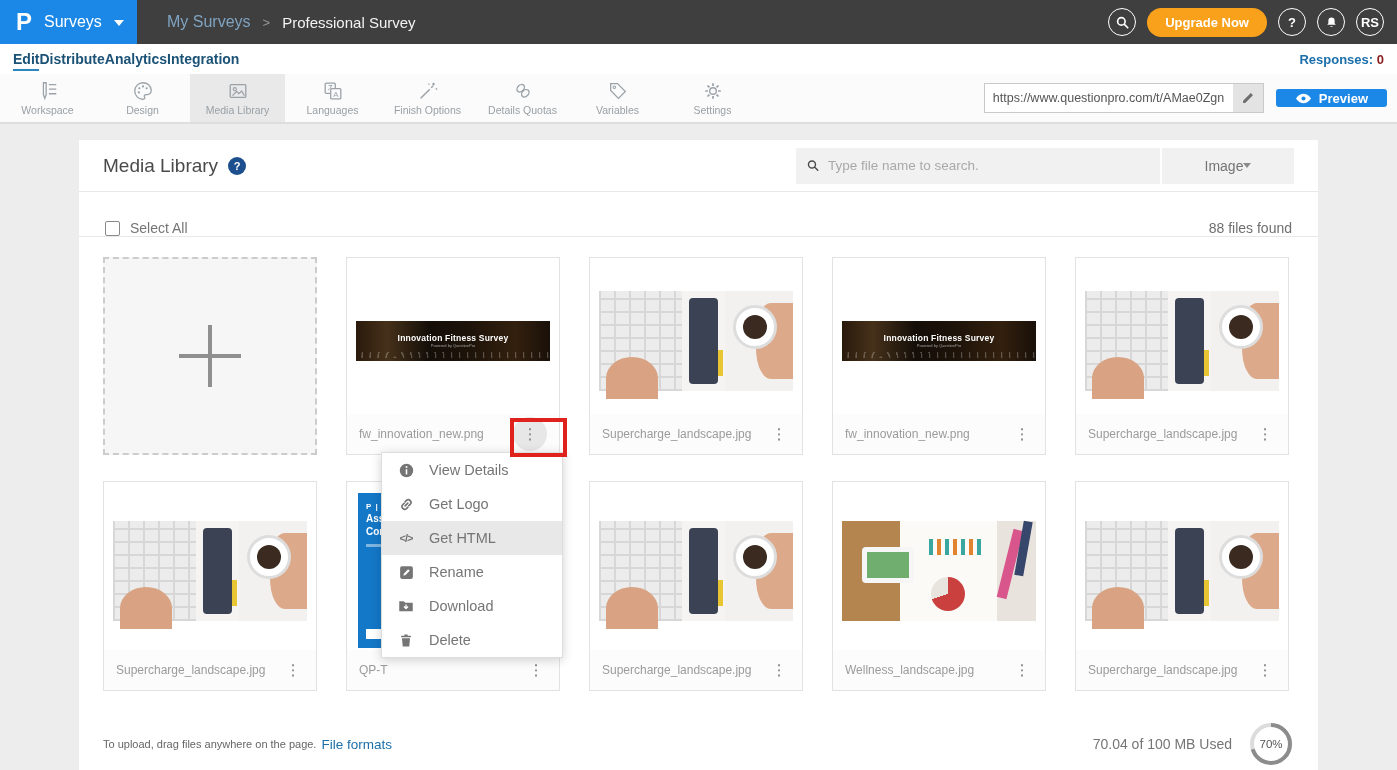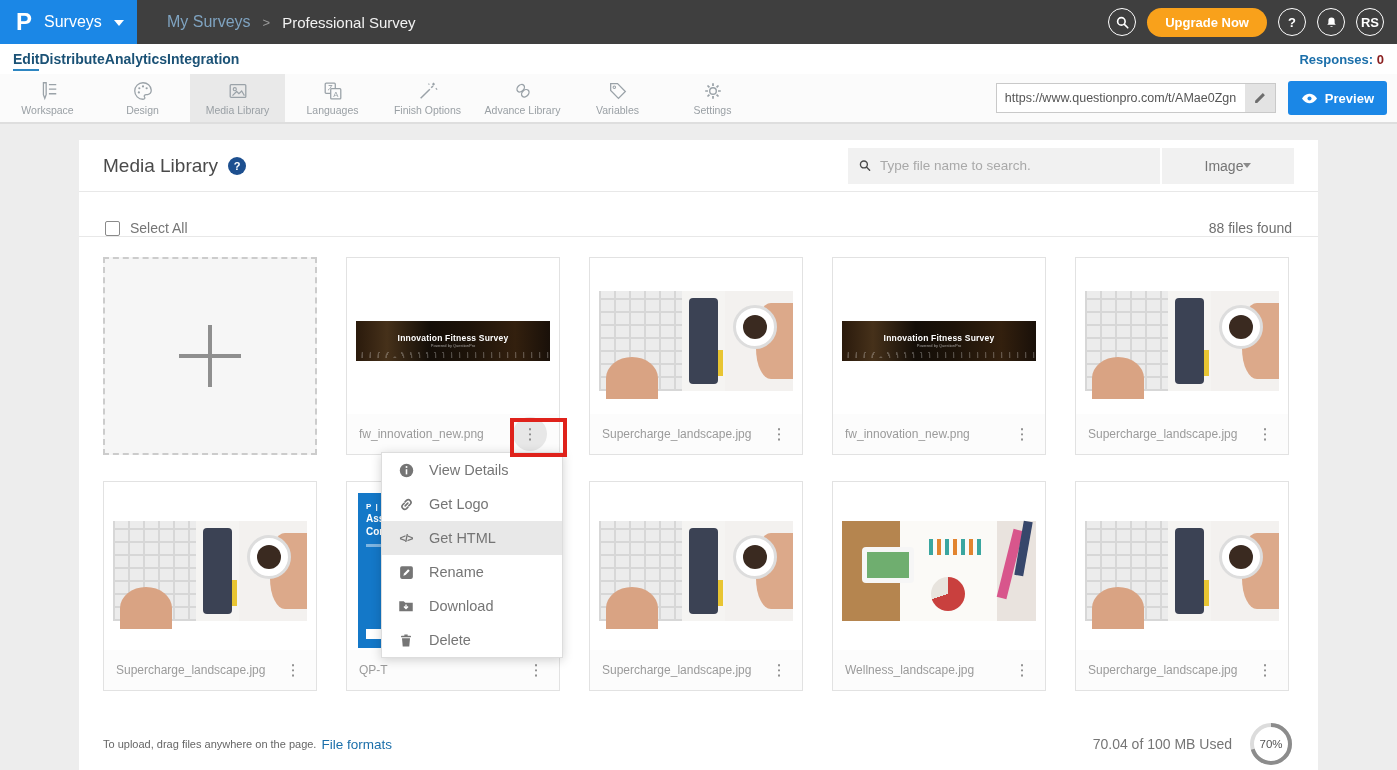--- a/index.html
+++ b/index.html
@@ -41,34 +41,34 @@
     justify-content:center; gap:2px; cursor:pointer; }
   .tool-item.active { background:#e9e9e9; }
   .tool-item .t-icon { height:22px; display:flex; align-items:center; }
   .tool-item .t-label { font-size:10.5px; color:#9aa0a5; }
   .toolbar-right { margin-left:auto; display:flex; align-items:center; gap:12px; padding-right:10px; }
   .url-group { display:flex; height:30px; border:1px solid #c9c9c9; background:#fff; }
   .url-input { width:248px; border:none; outline:none; font-size:12.5px; color:#555;
     padding:0 8px; font-family:inherit; background:#fff; }
   .url-edit { width:30px; background:#e3e3e3; display:flex; align-items:center;
     justify-content:center; cursor:pointer; }
-  .preview-btn { height:34px; background:#1b87e6; border:none; border-radius:3px; color:#fff;
-    font-size:13px; font-weight:bold; padding:0 13px; display:flex; align-items:center; gap:7px;
+  .preview-btn { height:18px; background:#1b87e6; border:none; border-radius:3px; color:#fff;
+    font-size:13px; font-weight:bold; padding:0 19px; display:flex; align-items:center; gap:7px;
     cursor:pointer; font-family:inherit; }
 
   
   .content { height:644px; padding:16px 79px 0; }
   .panel { background:#fff; min-height:628px; }
   .panel-header { height:52px; display:flex; align-items:center; padding:0 24px;
     border-bottom:1px solid #e8e8e8; }
   .lib-title { font-size:19px; color:#4a4a4a; font-weight:500; }
   .help-circle { width:18px; height:18px; background:#1d4f8f; border-radius:50%; color:#fff;
     font-size:11px; font-weight:bold; display:flex; align-items:center; justify-content:center;
     margin-left:10px; cursor:pointer; }
-  .search-box { margin-left:auto; width:312px; height:36px; background:#f1f1f1; display:flex;
+  .search-box { margin-left:auto; width:364px; height:36px; background:#f1f1f1; display:flex;
     align-items:center; padding:0 10px; gap:8px; }
   .search-box input { border:none; outline:none; background:transparent; font-size:13.5px;
     color:#555; width:100%; font-family:inherit; }
   .search-box input::placeholder { color:#a9a9a9; }
   .type-dd { width:132px; height:36px; background:#f1f1f1; margin-left:2px; display:flex;
     align-items:center; justify-content:center; gap:0; cursor:pointer; color:#757575;
     font-size:14px; }
   .dd-caret { width:0; height:0; border-left:4.5px solid transparent; border-right:4.5px solid transparent;
     border-top:5.5px solid #8b8b8b; }
 
@@ -284,21 +284,21 @@
         </span>
                  <span class="t-label">Finish Options</span>
       </div>
       <div class="tool-item">
         <span class="t-icon">
           <svg width="22" height="22" viewBox="0 0 24 24">
             <ellipse cx="9.5" cy="9" rx="4.6" ry="3.4" transform="rotate(-45 9.5 9)" fill="none" stroke="#9aa2a8" stroke-width="1.5"></ellipse>
             <ellipse cx="14.5" cy="14.5" rx="4.6" ry="3.4" transform="rotate(-45 14.5 14.5)" fill="none" stroke="#9aa2a8" stroke-width="1.5"></ellipse>
           </svg>
         </span>
-                 <span class="t-label">Advance Library</span>
+                 <span class="t-label">Details Quotas</span>
       </div>
       <div class="tool-item">
         <span class="t-icon">
           <svg width="22" height="22" viewBox="0 0 24 24">
             <path d="M4 4h7.5l8.5 8.5L12.5 20 4 11.5z" fill="none" stroke="#9aa2a8" stroke-width="1.4"></path>
             <circle cx="8" cy="8" r="1.4" fill="none" stroke="#9aa2a8" stroke-width="1.1"></circle>
           </svg>
         </span>
                  <span class="t-label">Variables</span>
       </div>

